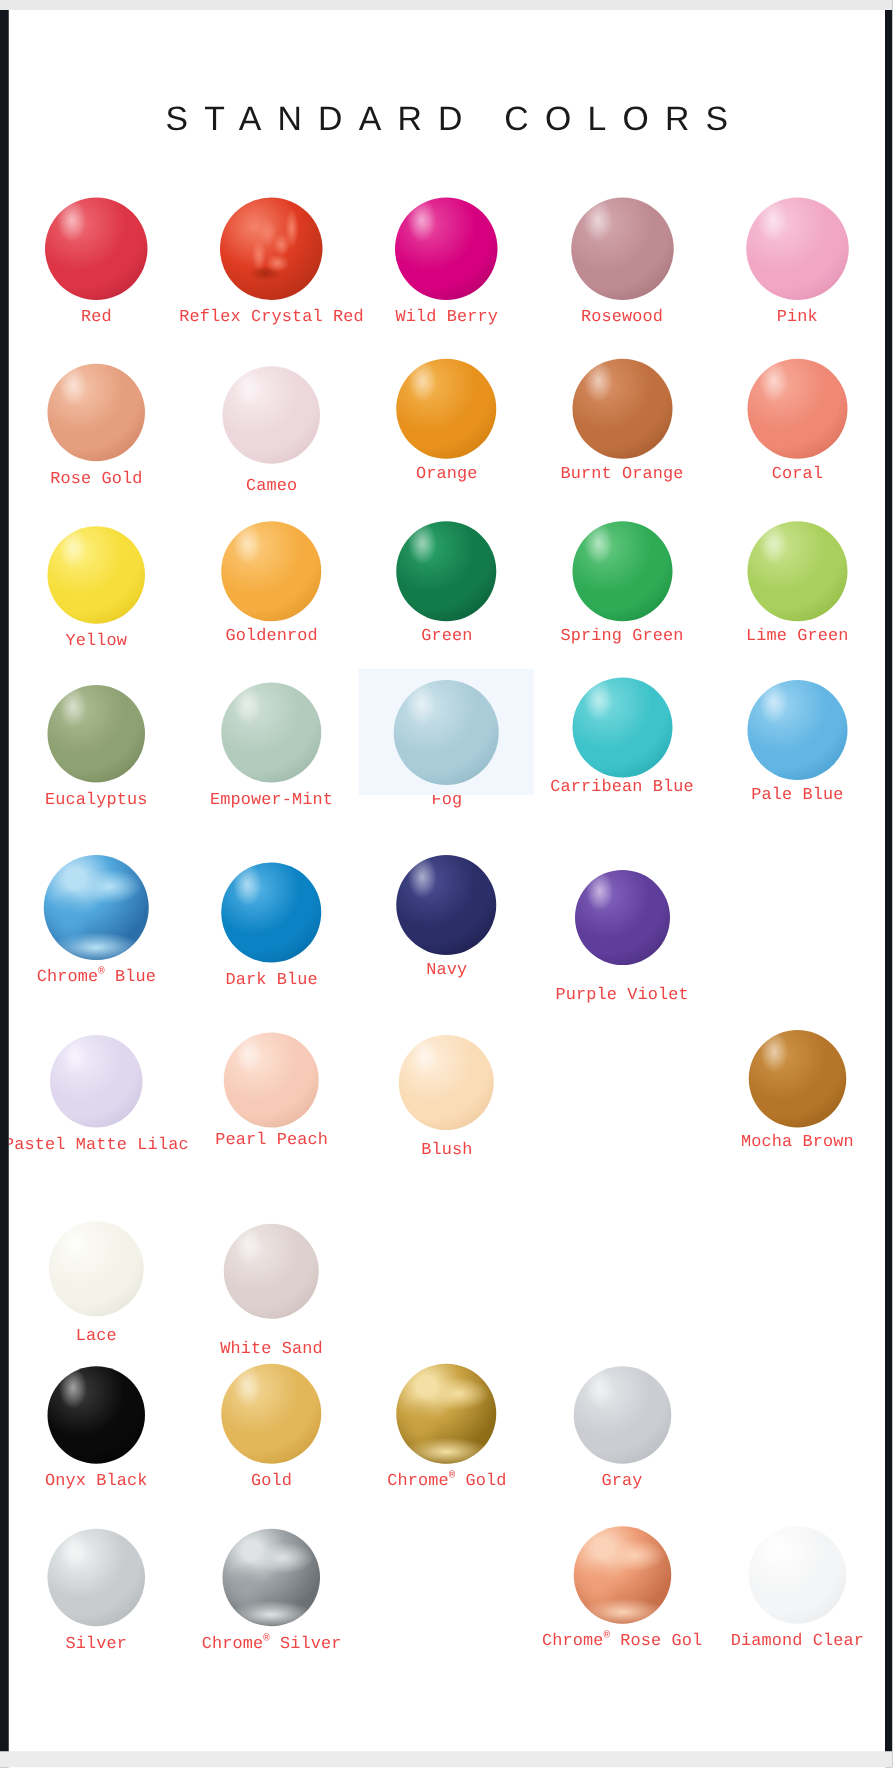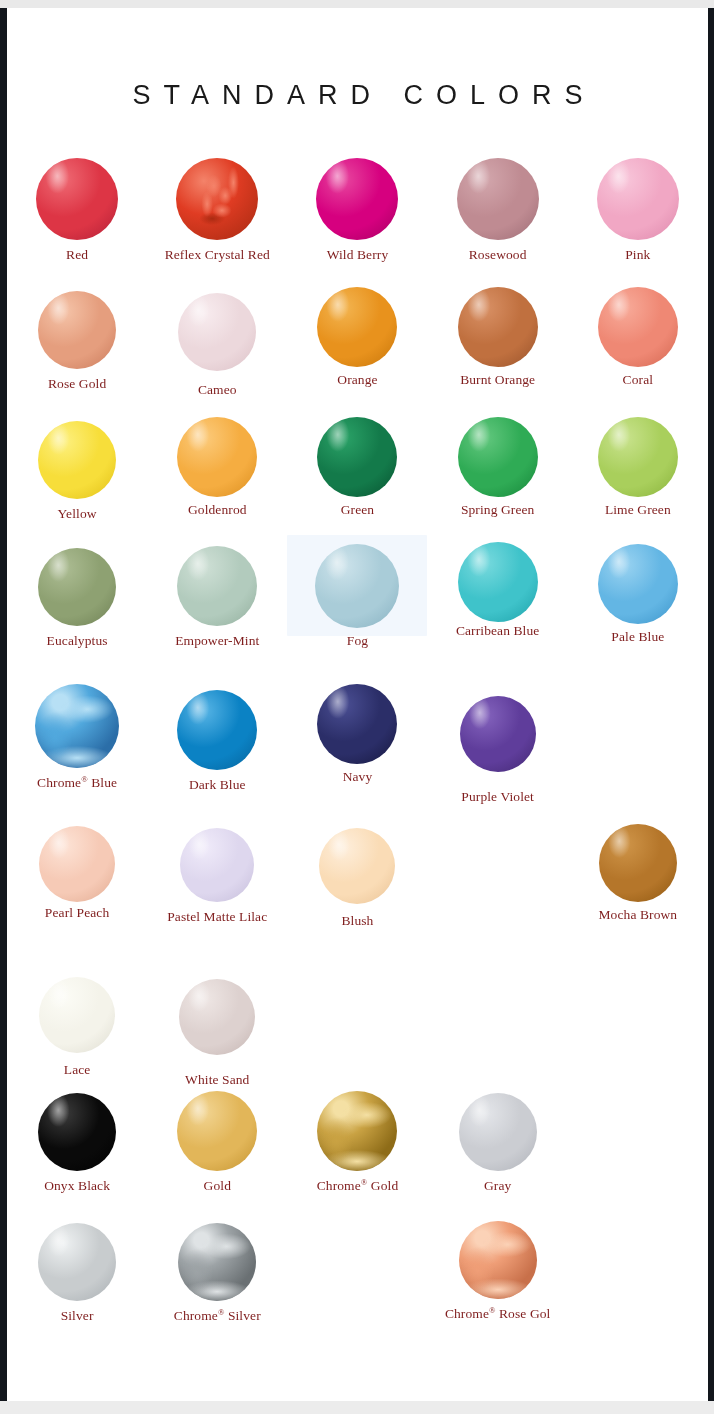--- a/index.html
+++ b/index.html
@@ -120,23 +120,23 @@
     position: absolute;
     inset: 0;
     border-radius: 50%;
     pointer-events: none;
   }
 
   .label {
     margin-top: 7px;
     font-size: 13.5px;
     line-height: 16px;
-    color: #7f1d1d;
+    color: #ef4444;
     white-space: nowrap;
-    font-family: Liberation Serif, serif;
+    font-family: Liberation Mono, monospace;
     letter-spacing: 0.1px;
   }
   .label sup {
     font-size: 8.5px;
     vertical-align: super;
     line-height: 0;
   }
 
   .highlight-box {
     position: absolute;
@@ -353,34 +353,34 @@
             <div class="swatch-wrap" style="margin-top: 8px;">
               <div class="swatch" title="Purple Violet" style="width: 76px; height: 76px; background: radial-gradient(circle at 33% 26%, rgb(132, 99, 189) 0%, rgb(95, 61, 155) 46%, rgb(95, 61, 155) 62%, rgb(65, 39, 112) 100%);">
                 <div class="gloss" style="background: radial-gradient(20% 30% at 26% 22%, rgba(255, 255, 255, 0.55) 0%, rgba(255, 255, 255, 0) 72%);"></div>
               </div>
             </div>
             <div class="label" style="margin-top: 17px;">Purple Violet</div>
           </div>
         </div>
         <div class="row" style="height: 145px;">
           <div class="cell">
+            <div class="swatch-wrap" style="margin-top: 0px;">
+              <div class="swatch" title="Pastel Matte Lilac" style="width: 74px; height: 74px; background: radial-gradient(circle at 33% 26%, rgb(240, 235, 250) 0%, rgb(222, 215, 238) 46%, rgb(222, 215, 238) 62%, rgb(196, 188, 217) 100%);">
+                <div class="gloss" style="background: radial-gradient(20% 30% at 26% 22%, rgba(255, 255, 255, 0.55) 0%, rgba(255, 255, 255, 0) 72%);"></div>
+              </div>
+            </div>
+            <div class="label" style="margin-top: 7px;">Pastel Matte Lilac</div>
+          </div>
+          <div class="cell">
             <div class="swatch-wrap" style="margin-top: -2px;">
               <div class="swatch" title="Pearl Peach" style="width: 76px; height: 76px; background: radial-gradient(circle at 33% 26%, rgb(253, 227, 214) 0%, rgb(246, 202, 182) 46%, rgb(246, 202, 182) 62%, rgb(224, 169, 143) 100%);">
                 <div class="gloss" style="background: radial-gradient(20% 30% at 26% 22%, rgba(255, 255, 255, 0.55) 0%, rgba(255, 255, 255, 0) 72%);"></div>
               </div>
             </div>
             <div class="label" style="margin-top: 3px;">Pearl Peach</div>
-          </div>
-          <div class="cell">
-            <div class="swatch-wrap" style="margin-top: 0px;">
-              <div class="swatch" title="Pastel Matte Lilac" style="width: 74px; height: 74px; background: radial-gradient(circle at 33% 26%, rgb(240, 235, 250) 0%, rgb(222, 215, 238) 46%, rgb(222, 215, 238) 62%, rgb(196, 188, 217) 100%);">
-                <div class="gloss" style="background: radial-gradient(20% 30% at 26% 22%, rgba(255, 255, 255, 0.55) 0%, rgba(255, 255, 255, 0) 72%);"></div>
-              </div>
-            </div>
-            <div class="label" style="margin-top: 7px;">Pastel Matte Lilac</div>
           </div>
           <div class="cell">
             <div class="swatch-wrap" style="margin-top: 0px;">
               <div class="swatch" title="Blush" style="width: 76px; height: 76px; background: radial-gradient(circle at 33% 26%, rgb(254, 238, 219) 0%, rgb(250, 220, 182) 46%, rgb(250, 220, 182) 62%, rgb(232, 193, 147) 100%);">
                 <div class="gloss" style="background: radial-gradient(20% 30% at 26% 22%, rgba(255, 255, 255, 0.55) 0%, rgba(255, 255, 255, 0) 72%);"></div>
               </div>
             </div>
             <div class="label" style="margin-top: 9px;">Blush</div>
           </div>
           <div class="cell empty">
@@ -479,20 +479,28 @@
             </div>
             <div class="label" style="margin-top: 7px;"></div>
           </div>
           <div class="cell">
             <div class="swatch-wrap" style="margin-top: -2px;">
               <div class="swatch" title="Chrome® Rose Gol" style="width: 78px; height: 78px; background: radial-gradient(circle at 30% 22%, rgb(251, 210, 183) 0%, rgb(251, 210, 183) 9%, rgb(239, 158, 119) 34%, rgb(200, 112, 74) 72%, rgb(200, 112, 74) 100%);">
                 <div class="gloss" style="background: radial-gradient(42% 22% at 62% 30%, rgb(251, 210, 183) 0%, rgba(255, 255, 255, 0) 75%), radial-gradient(30% 40% at 24% 62%, rgb(239, 158, 119) 0%, rgba(255, 255, 255, 0) 72%), radial-gradient(55% 18% at 50% 88%, rgb(251, 210, 183) 0%, rgba(255, 255, 255, 0) 80%);"></div>
               </div>
             </div>
             <div class="label" style="margin-top: 7px;">Chrome<sup>®</sup> Rose Gol</div>
+          </div>
+          <div class="cell">
+            <div class="swatch-wrap" style="margin-top: -2px;">
+              <div class="swatch" title="Diamond Clear" style="width: 78px; height: 78px; background: radial-gradient(circle at 33% 26%, rgb(254, 254, 254) 0%, rgb(244, 245, 246) 46%, rgb(244, 245, 246) 62%, rgb(228, 230, 232) 100%);">
+                <div class="gloss" style="background: radial-gradient(20% 30% at 26% 22%, rgba(255, 255, 255, 0.55) 0%, rgba(255, 255, 255, 0) 72%);"></div>
+              </div>
+            </div>
+            <div class="label" style="margin-top: 7px;">Diamond Clear</div>
           </div>
         </div>
       </div>
 
   </div>
 
   <div class="edge-top"></div>
   <div class="edge-left"></div>
   <div class="edge-right"></div>
   <div class="edge-bottom"></div>

